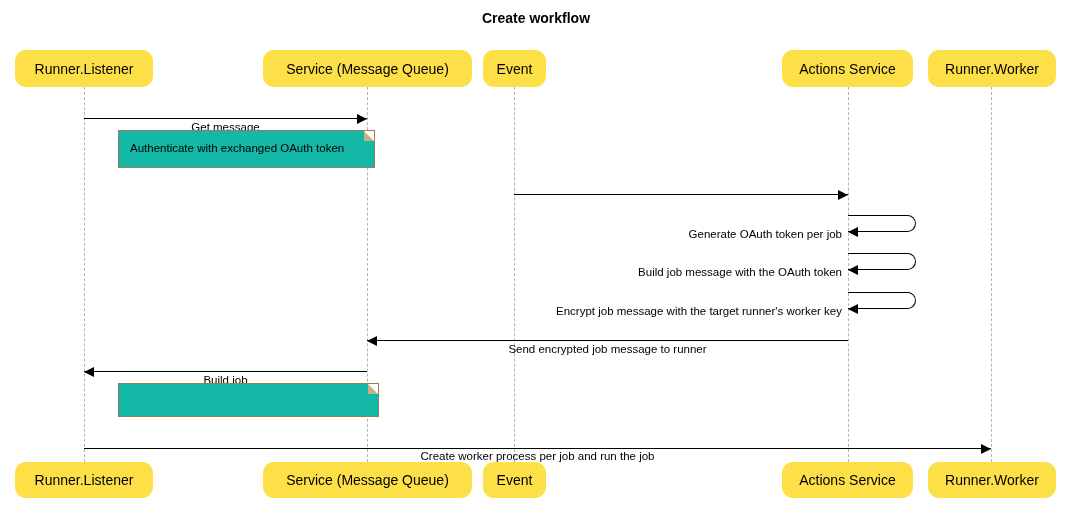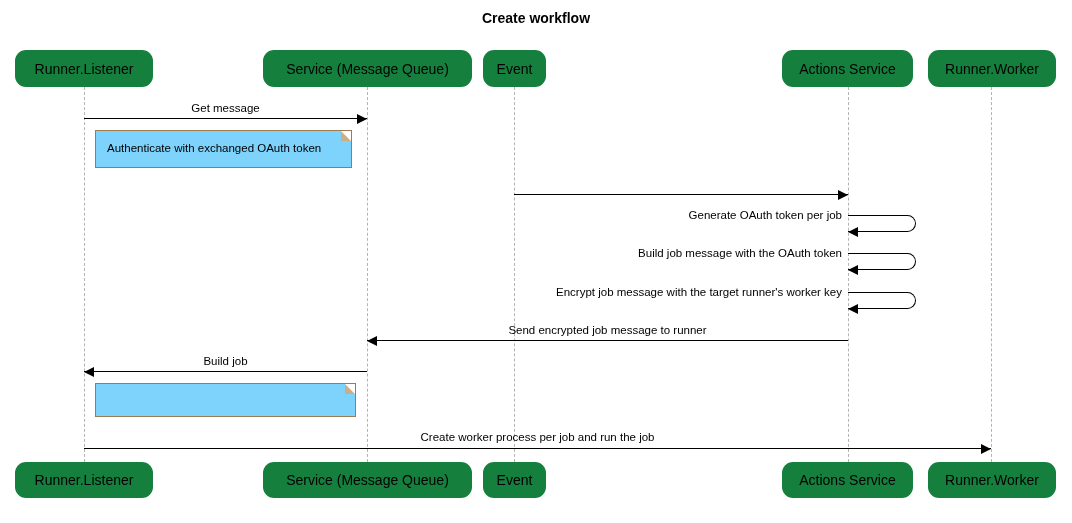--- a/index.html
+++ b/index.html
@@ -29,21 +29,21 @@
     color: #000000;
   }
   .lifeline {
     position: absolute;
     width: 0;
     border-left: 1px dashed #b4b4b4;
   }
   .participant {
     position: absolute;
     box-sizing: border-box;
-    background: #15803d;
+    background: #fde047;
     border-radius: 11px;
     display: flex;
     align-items: center;
     justify-content: center;
     font-size: 14px;
     color: #000000;
     line-height: 1;
   }
   .msg {
     position: absolute;
@@ -62,46 +62,48 @@
   }
   .arrowhead.left {
     border-right: 10px solid #000000;
   }
   .msg-label {
     position: absolute;
     font-size: 11.5px;
     color: #000000;
     white-space: nowrap;
     line-height: 1;
+    margin-top: 19px;
   }
   .msg-label.center {
     text-align: center;
   }
   .msg-label.right {
     text-align: right;
   }
   .selfloop {
     position: absolute;
     box-sizing: border-box;
     border: 1.4px solid #000000;
     border-left: none;
     border-top-right-radius: 11px;
     border-bottom-right-radius: 11px;
   }
   .note {
     position: absolute;
     box-sizing: border-box;
-    background: #7dd3fc;
+    background: #14b8a6;
     border: 1px solid #9a7b55;
     font-size: 11.5px;
     color: #000000;
     display: flex;
     align-items: center;
     padding-left: 11px;
     line-height: 1;
+    margin-left: 23px;
   }
   .note-fold {
     position: absolute;
     width: 0;
     height: 0;
     border-left: 10px solid #cdad86;
     border-top: 10px solid #ffffff;
   }
   .note-fold-edge {
     position: absolute;

